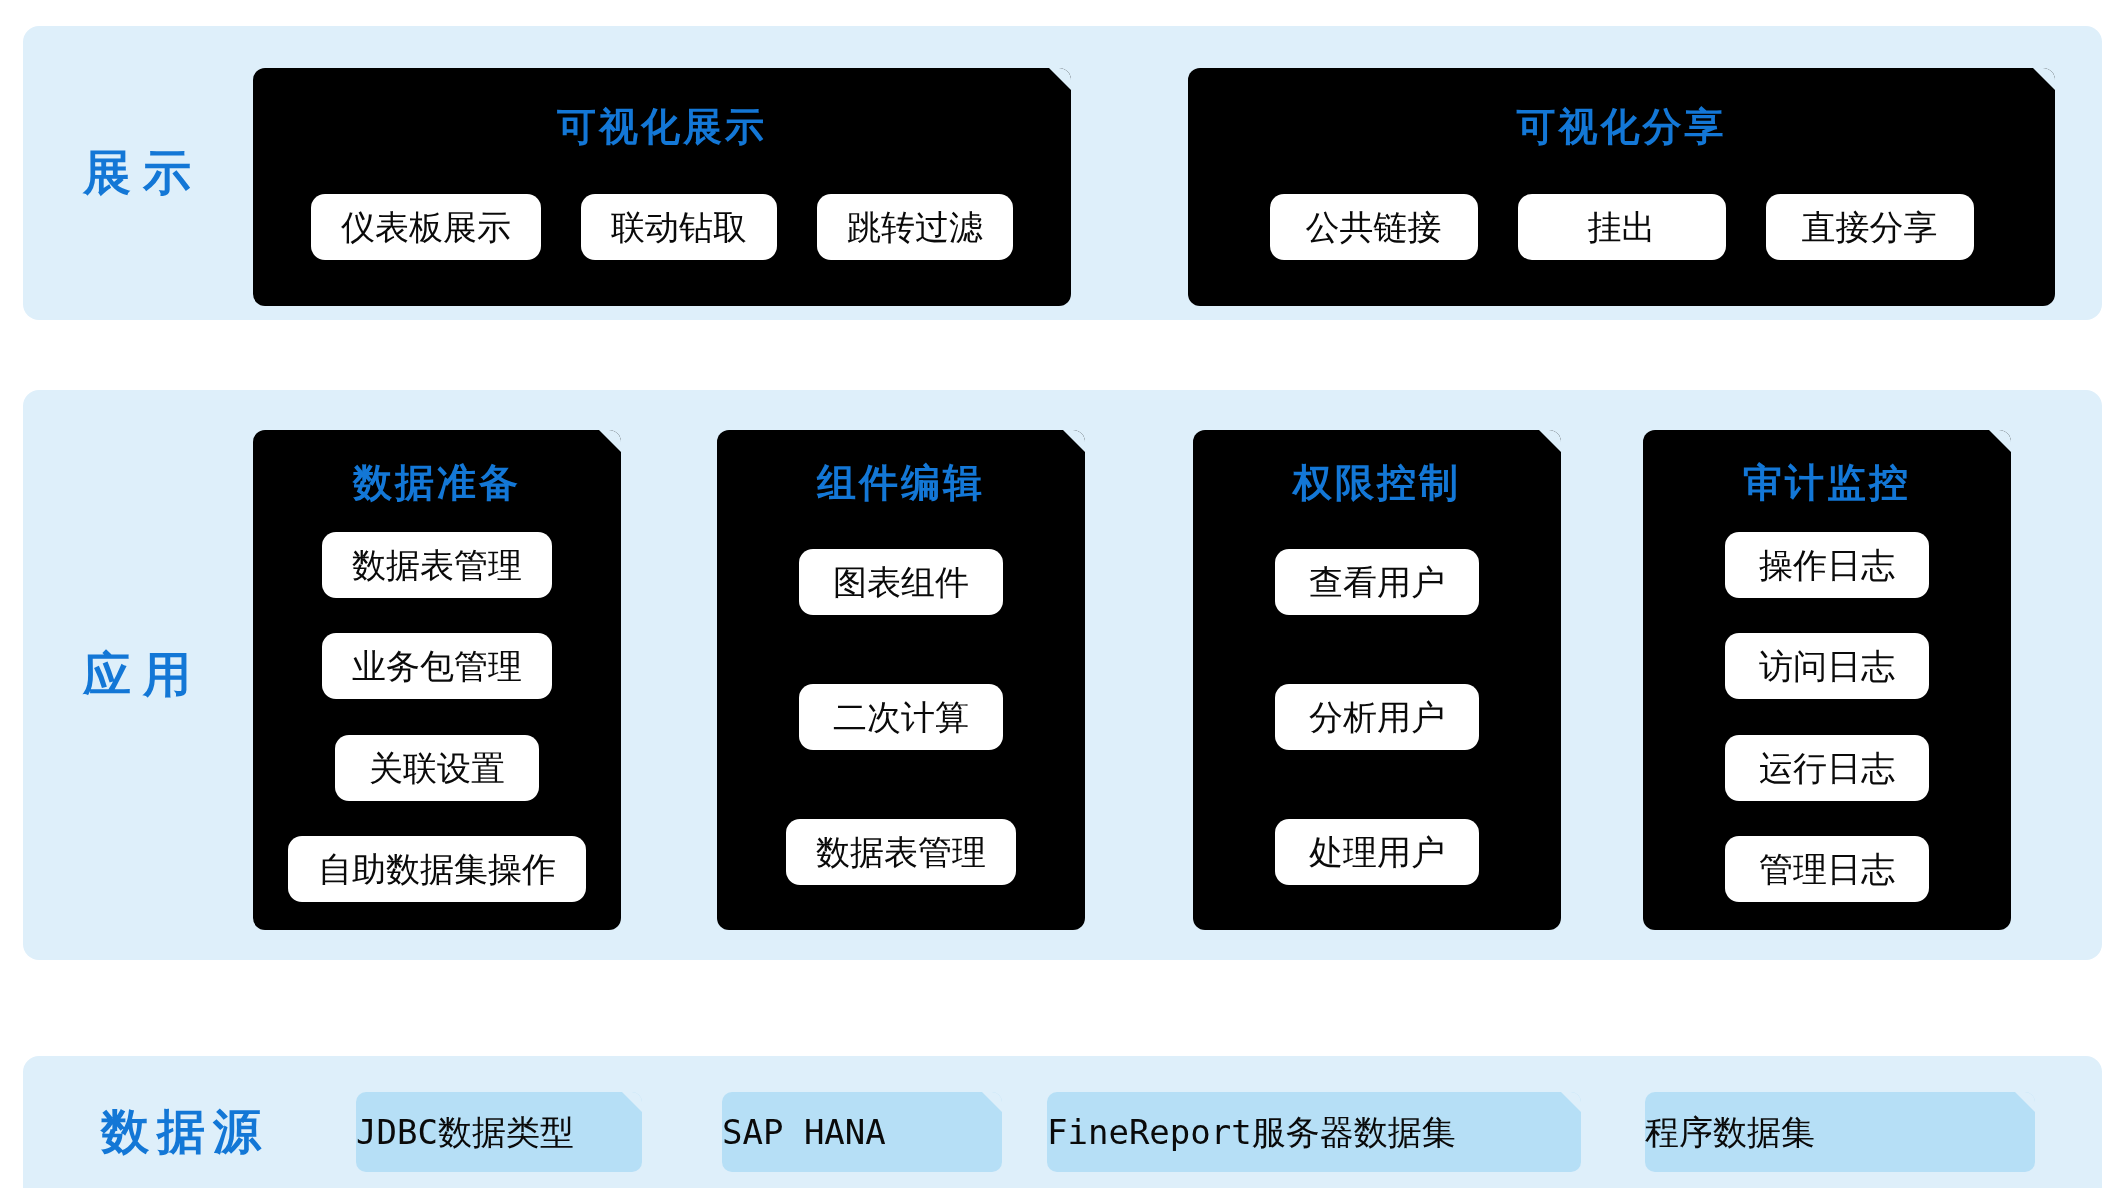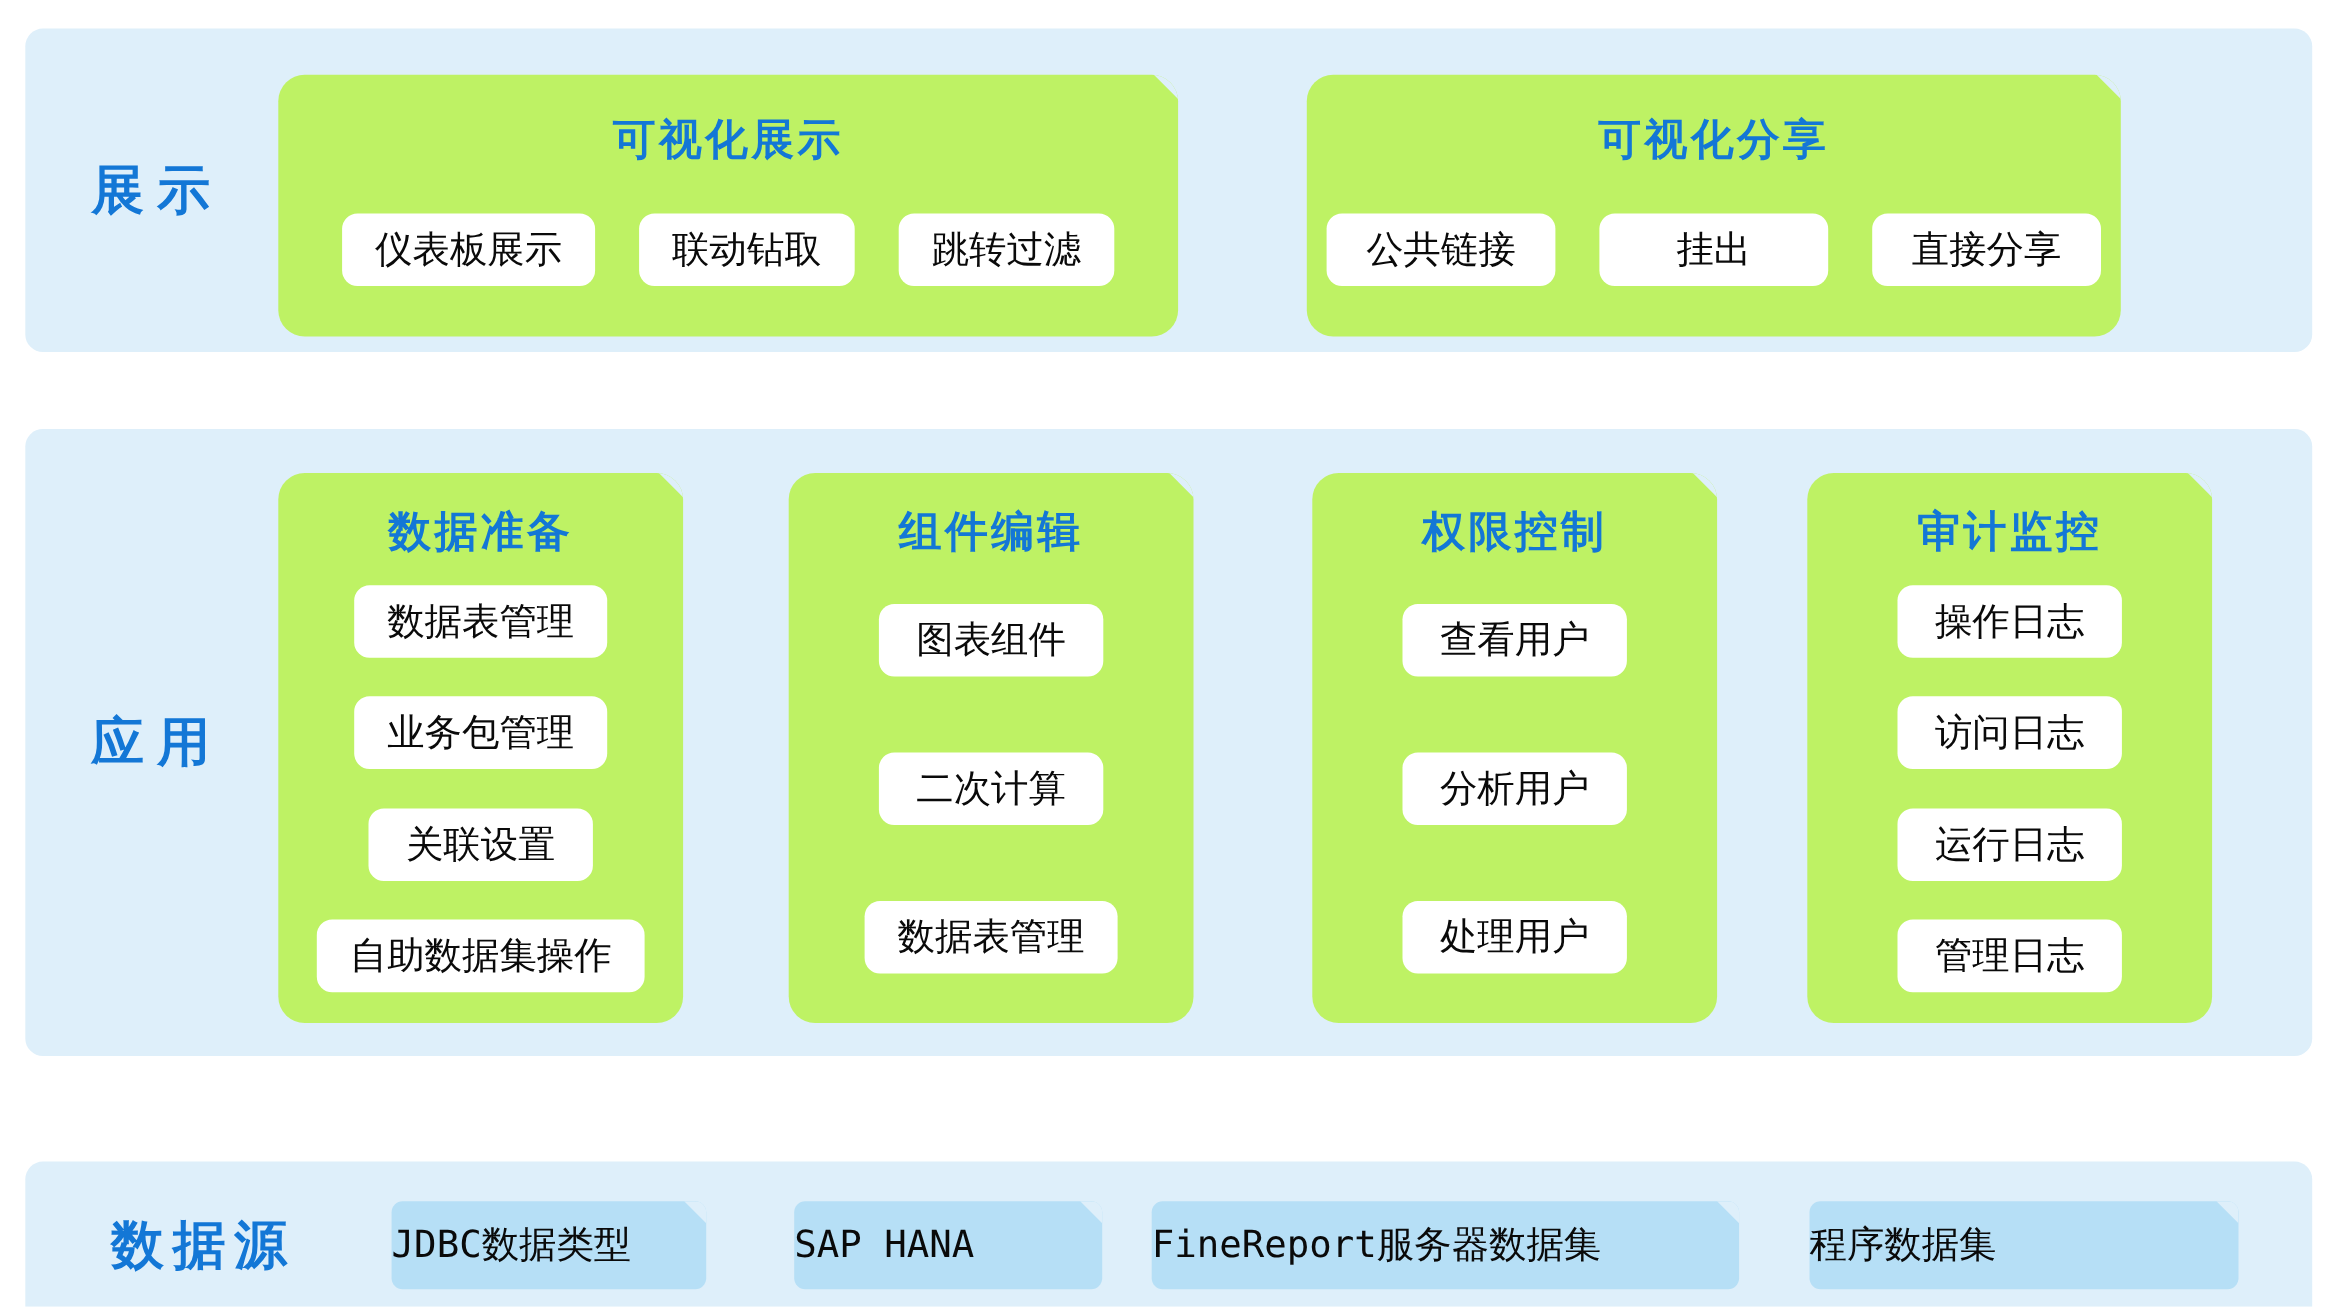--- a/index.html
+++ b/index.html
@@ -39,22 +39,22 @@
     font-weight: bold;
     font-size: 48px;
     letter-spacing: 12px;
     white-space: nowrap;
   }
   .section-datasource .layer-label { left: 78px; letter-spacing: 8px; }
 
   
   .panel {
     position: absolute;
-    background: #bef264;
-    border-radius: 24px;
+    background: #000000;
+    border-radius: 12px;
     overflow: hidden;
   }
   .panel::after {
     content: "";
     position: absolute;
     top: 0;
     right: 0;
     border-top: 22px solid #deeffa;
     border-left: 22px solid transparent;
   }
@@ -63,21 +63,21 @@
     text-align: center;
     color: #1377d6;
     font-weight: bold;
     font-size: 39px;
     letter-spacing: 3px;
   }
 
   
   .top-panel { top: 42px; height: 238px; }
   .top-0 { left: 230px; width: 818px; }
-  .top-1 { left: 1165px; width: 740px; }
+  .top-1 { left: 1165px; width: 867px; }
   .top-panel .panel-title { margin-top: 32px; }
   .top-panel .items {
     position: absolute;
     left: 0; right: 0;
     bottom: 46px;
     display: flex;
     justify-content: center;
     gap: 40px;
   }
 

